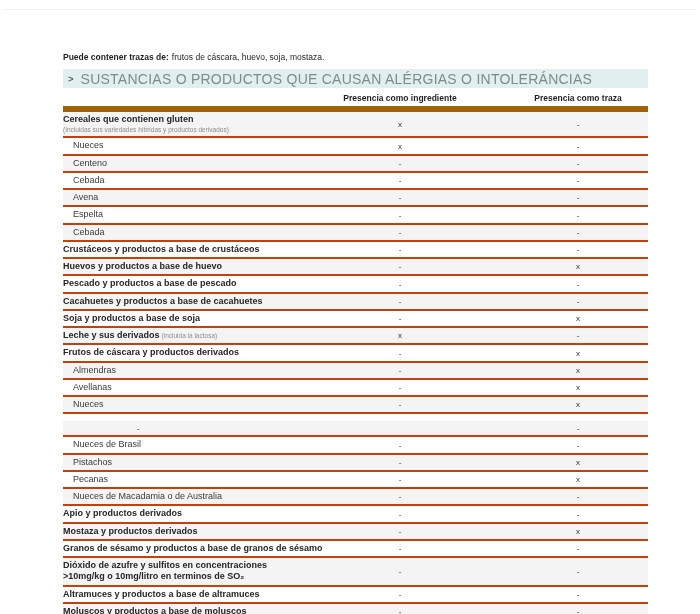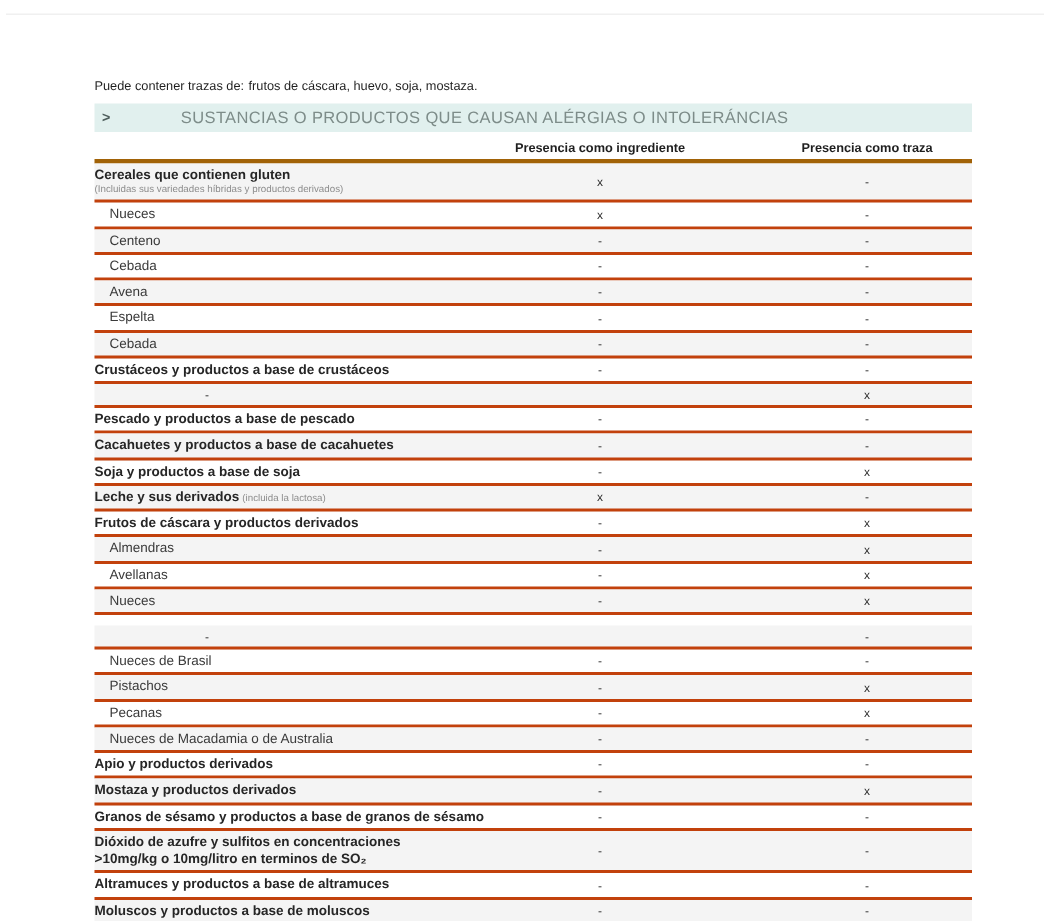--- a/index.html
+++ b/index.html
@@ -7,32 +7,32 @@
     width:700px; height:614px;
     background:#ffffff;
     font-family:"Liberation Sans", sans-serif;
     position:relative;
     overflow:hidden;
   }
   .top-line { position:absolute; top:9px; left:4px; right:4px; height:1px; background:#f0f0f0; }
   .content { position:absolute; left:63px; top:52px; width:585px; }
 
   .trace-note { font-size:8.5px; color:#1f1f1f; margin-bottom:7px; }
-  .trace-note .prefix { font-weight:normal; margin-right:3px; }
+  .trace-note .prefix { font-weight:bold; margin-right:3px; }
 
   .section-bar {
     height:19px; background:#e1f0ee;
     display:flex; align-items:center;
     padding-left:5px; margin-bottom:5px;
     cursor:pointer;
   }
   .section-bar .chev { color:#4e5e5c; font-weight:bold; font-size:9.5px; margin-right:7px; }
-  .section-bar .title { color:#7d8c89; font-size:11px; letter-spacing:0.25px;margin-left:40px; }
-
-  .thead { display:flex; align-items:flex-end; border-bottom:3px solid #a16207; padding-bottom:3px; }
+  .section-bar .title { color:#7d8c89; font-size:14px; letter-spacing:0.25px; }
+
+  .thead { display:flex; align-items:flex-end; border-bottom:6px solid #a16207; padding-bottom:3px; }
   .thead .spacer { width:262px; }
   .th { font-weight:bold; font-size:8.5px; color:#1f1f1f; text-align:center; }
   .th.ing { width:150px; }
   .th.tr  { width:140px; margin-left:auto; }
 
   .row { display:flex; align-items:center; min-height:14px; border-bottom:2px solid #c2410c; }
   .row.shaded { background:#f4f4f4; }
 
   .cell-label { width:262px; font-size:9px; color:#3a3a3a; padding:2px 0; line-height:1.25; }
   .cell-label.bold { font-weight:bold; color:#262626; }
@@ -103,20 +103,21 @@
         <div class="cell-label indent">Cebada</div>
         <div class="cell-ing">-</div>
         <div class="cell-tr">-</div>
       </div>
       <div class="row">
         <div class="cell-label bold">Crustáceos y productos a base de crustáceos</div>
         <div class="cell-ing">-</div>
         <div class="cell-tr">-</div>
       </div>
       <div class="row shaded">
+        <div class="cell-label bold">Huevos y productos a base de huevo</div>
         <div class="cell-ing">-</div>
         <div class="cell-tr">x</div>
       </div>
       <div class="row">
         <div class="cell-label bold">Pescado y productos a base de pescado</div>
         <div class="cell-ing">-</div>
         <div class="cell-tr">-</div>
       </div>
       <div class="row shaded">
         <div class="cell-label bold">Cacahuetes y productos a base de cacahuetes</div>

